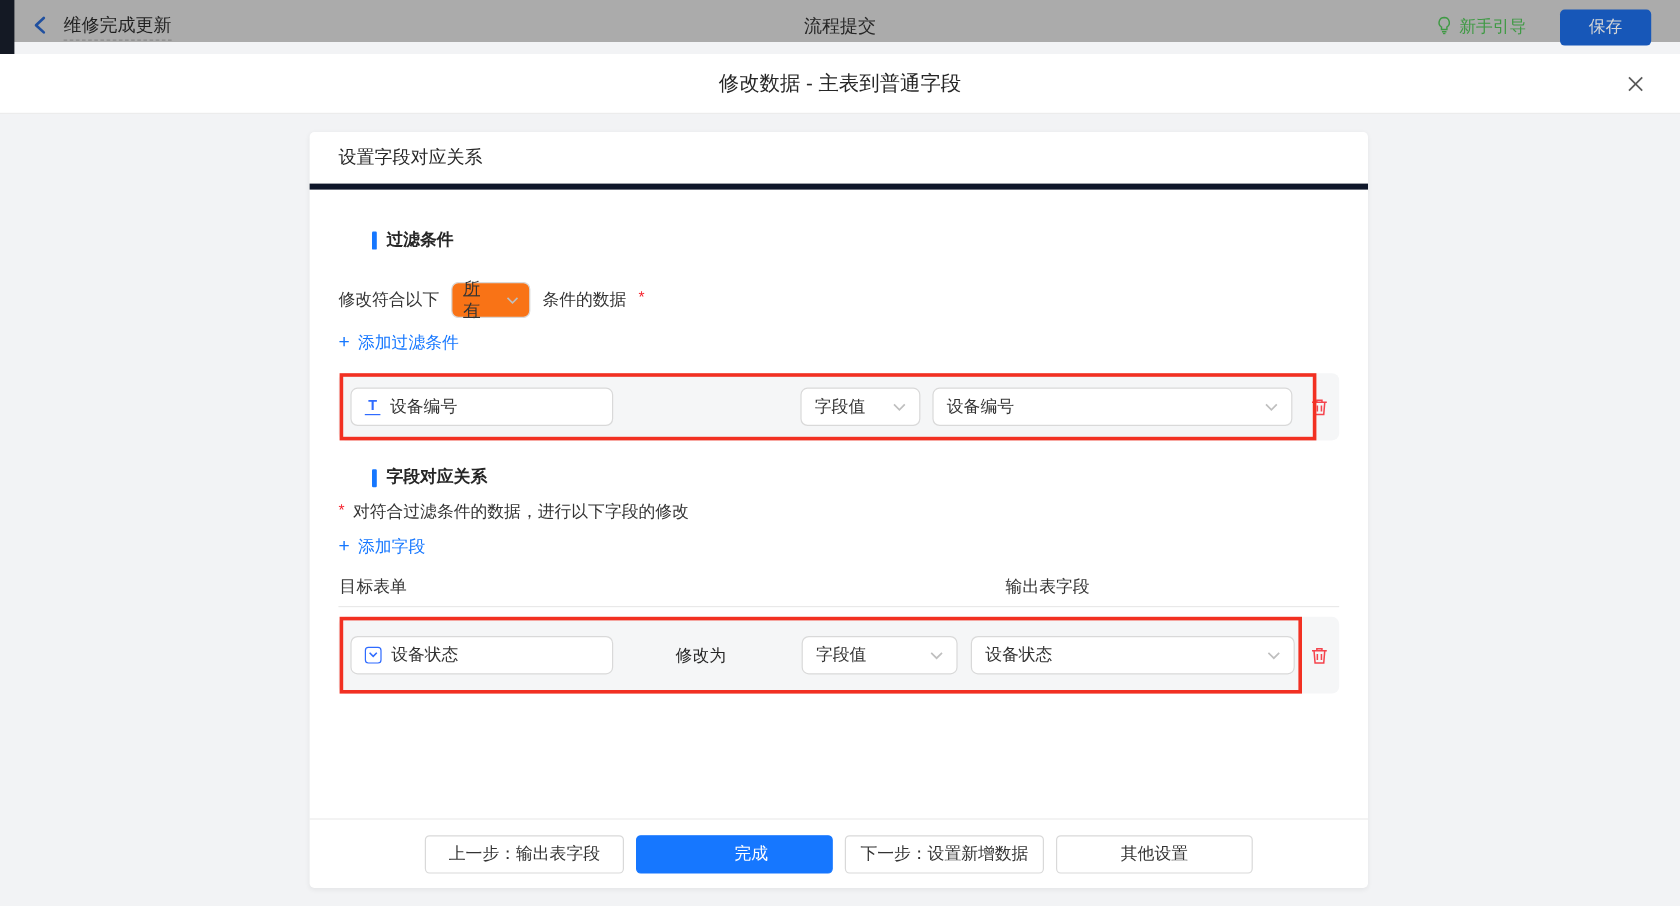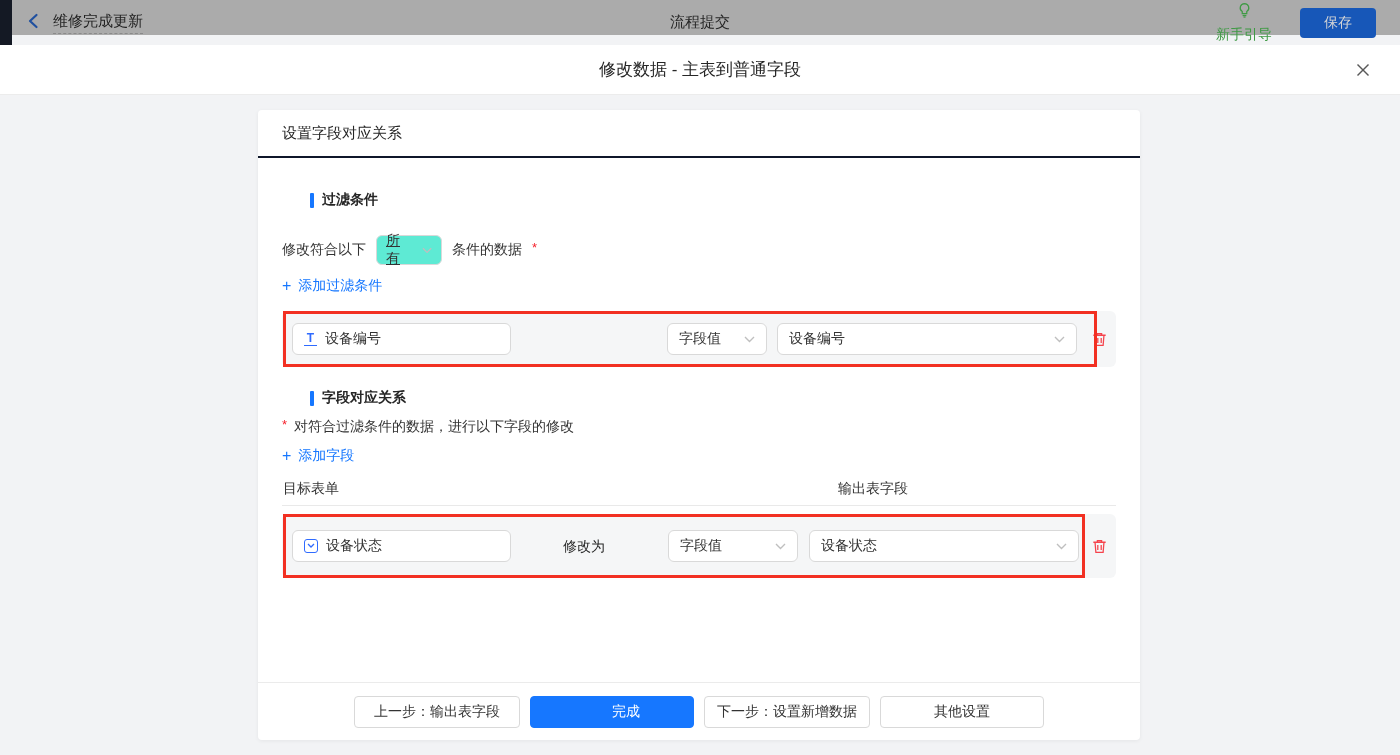--- a/index.html
+++ b/index.html
@@ -6,43 +6,43 @@
   body { font-family:"Liberation Sans", sans-serif; }
   .screen { position:relative; width:1400px; height:755px; background:#f2f3f5; overflow:hidden; font-size:14px; color:#262626; }
 
   
   .topbar { position:absolute; left:0; top:0; width:1400px; height:35px; background:#ababab; }
   .sidebar-edge { position:absolute; left:0; top:0; width:12px; height:45px; background:#141924; }
   .back-group { position:absolute; left:26px; top:0; height:45px; display:flex; align-items:center; gap:12px; cursor:pointer; }
   .back-title { font-size:15px; color:#1f1f1f; border-bottom:1px dashed #8a8a8a; padding-bottom:2px; }
   .topbar-center { position:absolute; left:0; top:0; width:100%; height:45px; display:flex; align-items:center; justify-content:center; font-size:15px; color:#262626; }
   .topbar-right { position:absolute; right:24px; top:0; height:45px; display:flex; align-items:center; gap:28px; }
-  .guide { display:flex; align-items:center; gap:5px; color:#3f9a44; font-size:14px; cursor:pointer;flex-direction:column; }
+  .guide { display:flex; align-items:center; gap:5px; color:#3f9a44; font-size:14px; cursor:pointer; }
   .save-btn { background:#1757b8; color:#d6d6d6; border:none; border-radius:4px; font-size:14px; padding:6px 24px; cursor:pointer; }
 
   
   .modal-header { position:absolute; left:0; top:45px; width:1400px; height:50px; background:#fff; border-bottom:1px solid #ececec; display:flex; align-items:center; justify-content:center; }
   .modal-title { font-size:17px; font-weight:500; color:#262626; }
   .modal-close { position:absolute; right:24px; top:12px; width:26px; height:26px; display:flex; align-items:center; justify-content:center; cursor:pointer; }
 
   
   .modal-body { position:absolute; left:0; top:95px; width:1400px; height:660px; background:#f2f3f5; }
   .card { position:absolute; left:258px; top:15px; width:882px; height:630px; background:#fff; border-radius:4px; box-shadow:0 1px 4px rgba(0,0,0,0.06); }
-  .card-header { position:absolute; left:0; top:0; width:100%; height:48px; border-bottom:2px solid #0f172a; display:flex; align-items:center; padding-left:24px; font-size:15px; color:#262626; }
+  .card-header { position:absolute; left:0; top:0; width:100%; height:48px; border-bottom:5px solid #0f172a; display:flex; align-items:center; padding-left:24px; font-size:15px; color:#262626; }
 
   .section-title { position:absolute; left:24px; display:flex; align-items:center; gap:8px; font-size:14px; font-weight:700; color:#262626;margin-left:28px; }
   .section-bar { width:4px; height:15px; background:#1677ff; border-radius:1px; }
 
   .cond-line { position:absolute; left:24px; top:124px; height:32px; display:flex; align-items:center; gap:10px; font-size:14px; color:#333; }
   .req { color:#f5222d; font-size:13px; position:relative; top:-3px; }
   .add-link { position:absolute; left:24px; display:flex; align-items:center; gap:7px; color:#1677ff; font-size:14px; cursor:pointer; }
 
   .field-box { background:#fff; border:1px solid #d9d9d9; border-radius:6px; height:32px; display:flex; align-items:center; padding:0 11px; gap:8px; font-size:14px; color:#333; cursor:pointer; }
   .field-box .flex-sp { flex:1; }
-  .cond-select { height:30px; border:1px solid #d9d9d9; border-radius:6px; background:#5eead4; display:flex; align-items:center; padding:0 9px; gap:10px; cursor:pointer;text-decoration:underline; }
+  .cond-select { height:30px; border:1px solid #d9d9d9; border-radius:6px; background:#f97316; display:flex; align-items:center; padding:0 9px; gap:10px; cursor:pointer;text-decoration:underline; }
 
   .row-strip { position:absolute; left:24px; width:834px; background:#f5f6f7; border-radius:6px; }
   .strip-1 { top:201px; height:56px; }
   .strip-2 { top:404px; height:64px; }
   .abs { position:absolute; }
 
   .ticon { display:inline-block; width:13px; text-align:center; color:#2f6bff; font-weight:700; font-size:12px; line-height:12px; border-bottom:1px solid #2f6bff; padding-bottom:1px; }
   .dicon { display:inline-flex; width:14px; height:14px; border:1px solid #2f6bff; border-radius:3px; align-items:center; justify-content:center; }
   .tri-down { width:0; height:0; border-left:5px solid transparent; border-right:5px solid transparent; border-top:6px solid #1677ff; }
 

